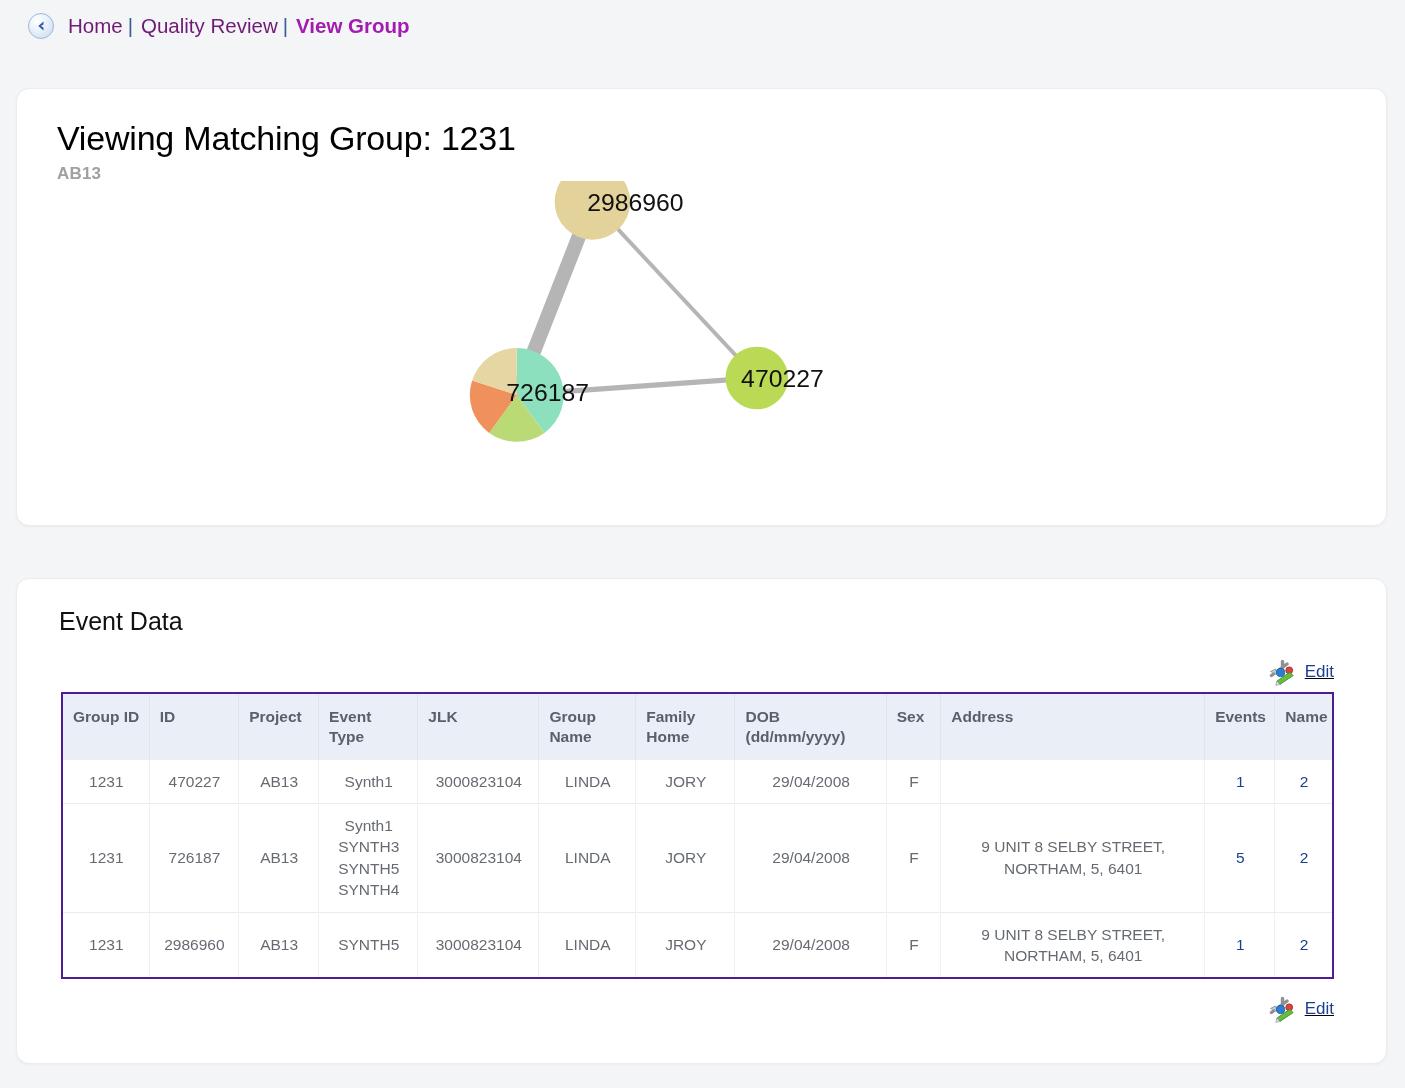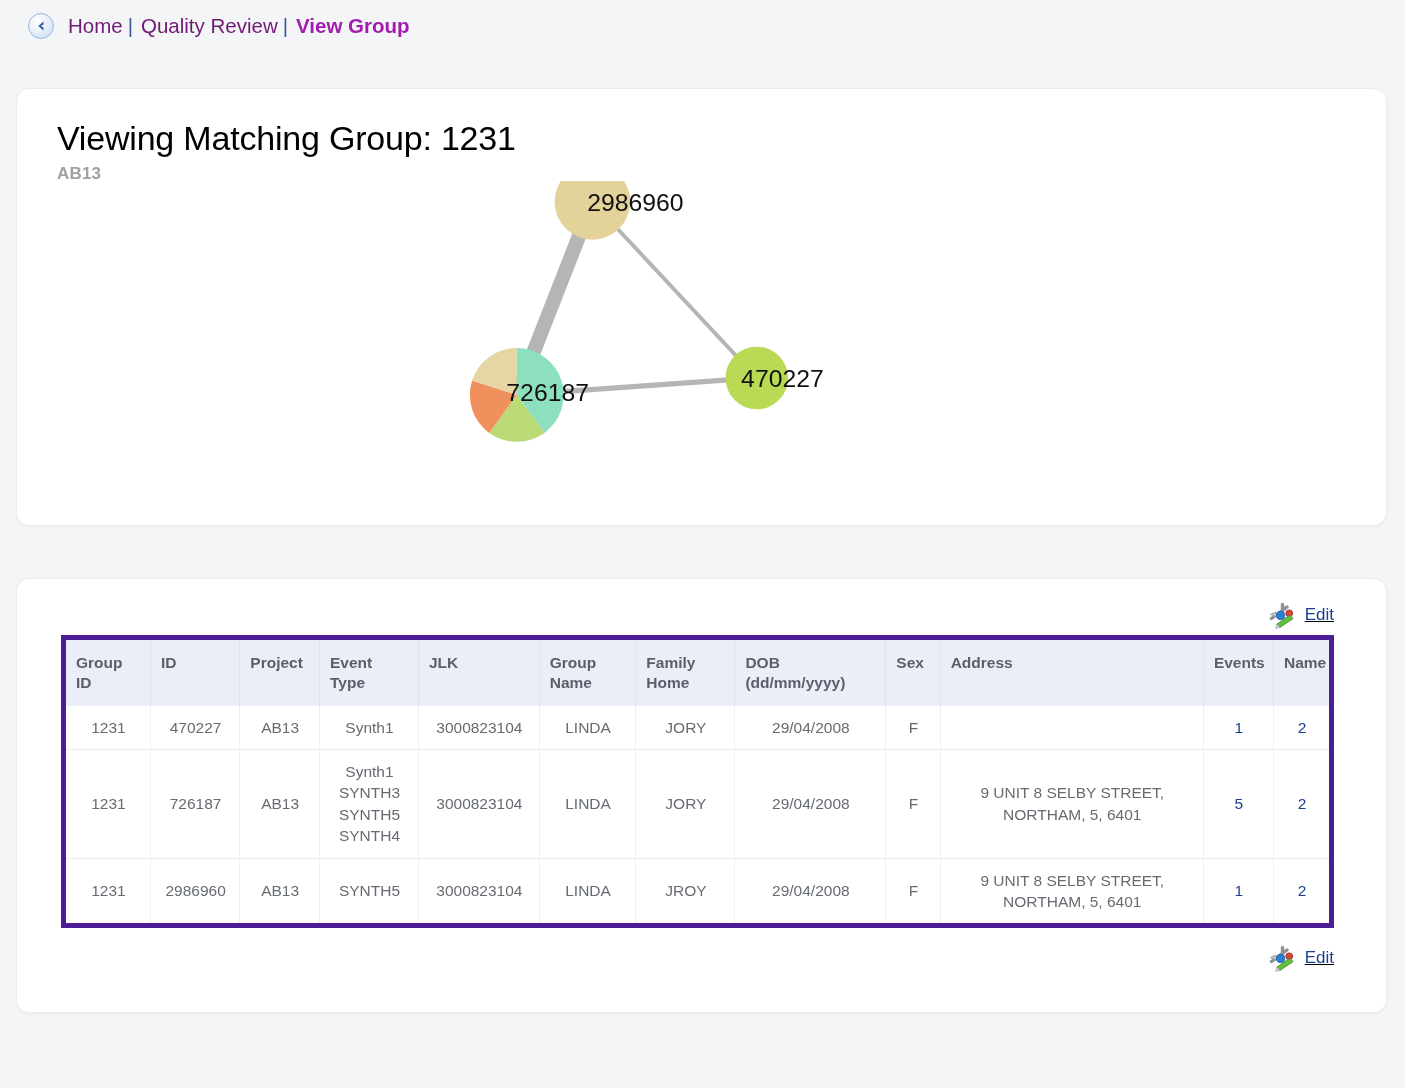--- a/index.html
+++ b/index.html
@@ -117,21 +117,21 @@
     font-size: 17px;
     text-decoration: none;
     cursor: pointer;
   }
   .tools-icon { width: 30px; height: 28px; display: block; flex: none; }
 
   .table-outer { padding: 0 52px 0 44px; margin-top: 6px; }
   table.event-table {
     width: 100%;
     border-collapse: collapse;
-    border: 5px solid #4c1d95;
+    border: 2px solid #4c1d95;
     table-layout: fixed;
     padding-left: 24px;
   }
   table.event-table thead th {
     background: #eaeef7;
     color: #5a5f6b;
     font-size: 15.5px;
     font-weight: bold;
     text-align: left;
     padding: 13px 9px 13px 10px;
@@ -210,20 +210,21 @@
         </g>
         <g>
           <circle cx="812" cy="381" r="24" fill="#bada55"></circle>
           <text x="800" y="388" class="node-label">470227</text>
         </g>
       </svg>
   </div>
 </div>
 
 <div class="card" id="event-card">
+  <h2 class="section-title">Event Data</h2>
 
   <div class="edit-bar top">
     <a class="edit-link" href="#">
       <span class="tools-icon">
         <svg width="30" height="28" viewBox="0 0 30 28">
           <g stroke="#8d9196" stroke-width="3.4" stroke-linecap="round">
             <line x1="5.5" y1="17.5" x2="21" y2="6"></line>
             <line x1="16.5" y1="3.5" x2="16.5" y2="13"></line>
           </g>
           <path d="M4.5 13.5 L9.5 11 L11 16 Z" fill="#c7cbd0" stroke="#9aa0a6" stroke-width="1"></path>

